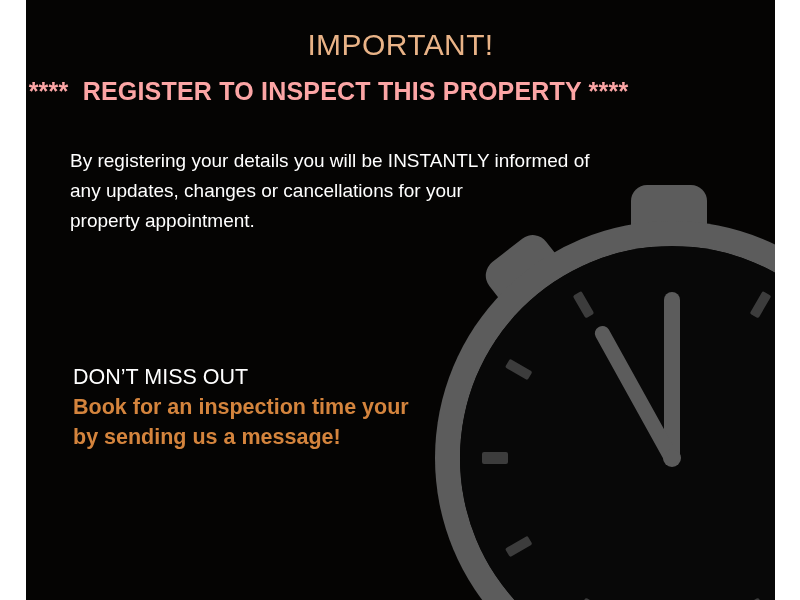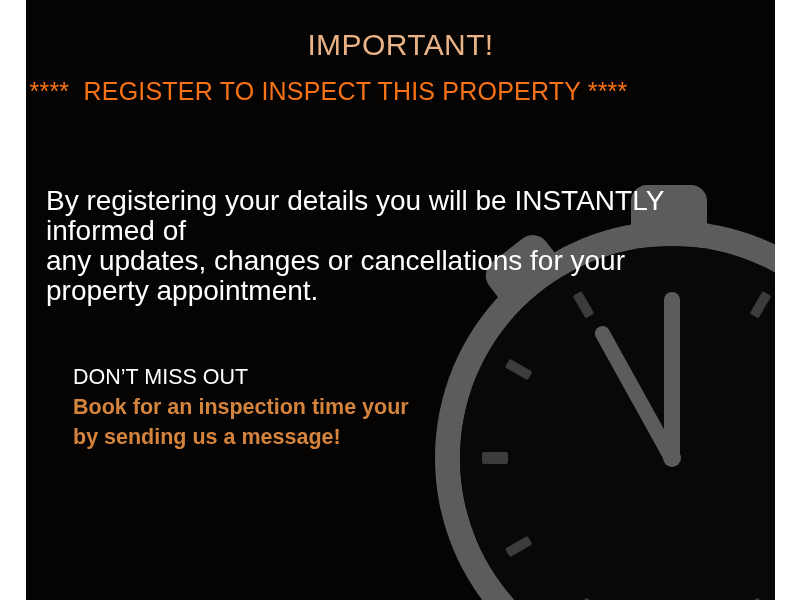--- a/index.html
+++ b/index.html
@@ -68,38 +68,37 @@
     line-height: 1.1;
     white-space: pre;
   }
 
   .headline-2 {
     position: absolute;
     left: 0;
     top: 76px;
     width: 605px;
     text-align: center;
-    color: #f97316;
+    color: #fca5a5;
     font-size: 25px;
-    font-weight: 400;
+    font-weight: 700;
     letter-spacing: 0.2px;
     line-height: 1.2;
     white-space: pre;
   }
 
   .body-block {
     position: absolute;
-    left: 20px;
+    left: 44px;
     width: 680px;
     color: #ffffff;
-    font-size: 28px;
+    font-size: 19px;
     font-weight: 400;
     line-height: 30px;
     white-space: pre-line;
-    margin-top: 40px;
   }
   #para-1 { top: 146px; }
   #para-2 { top: 273px; }
 
   .cta-block {
     position: absolute;
     left: 47px;
     top: 362px;
     width: 680px;
   }

